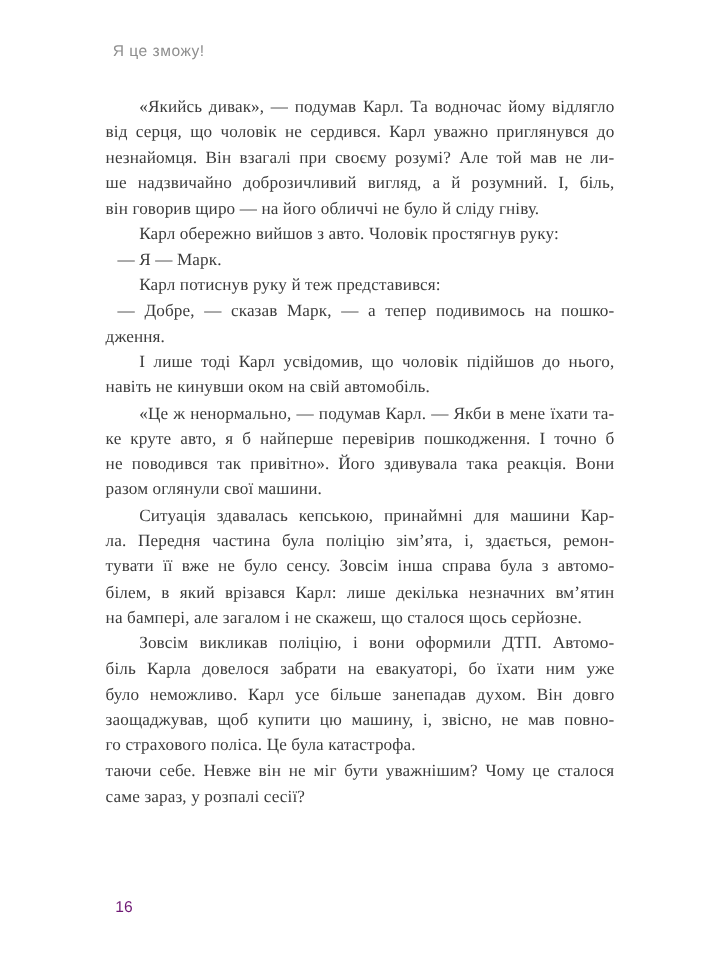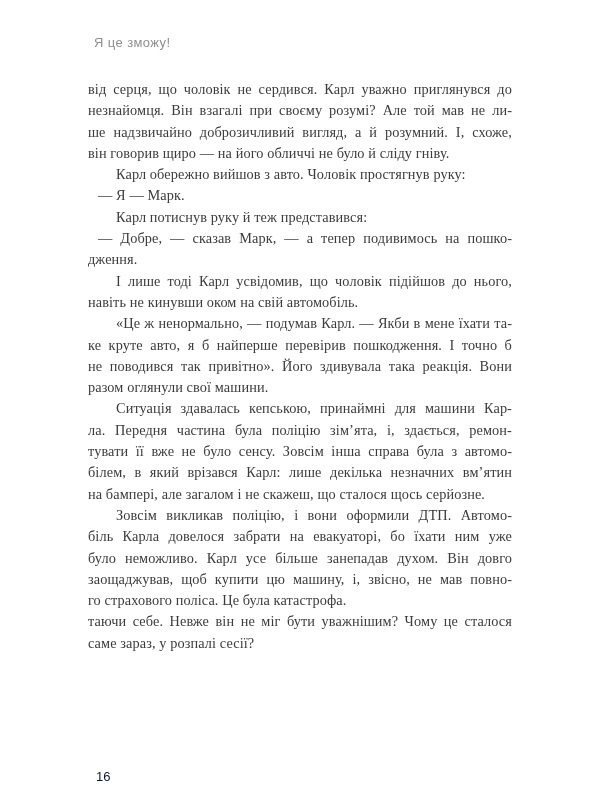--- a/index.html
+++ b/index.html
@@ -43,37 +43,38 @@
   }
   .ln.first {
     text-indent: 28px;
   }
   .ln.dash {
     text-indent: 10px;
   }
   .page-number {
     position: absolute;
     left: 96px;
-    top: 769px;
+    top: 748px;
     font-family: "Liberation Sans", sans-serif;
     font-size: 13px;
-    color: #0f172a;
+    color: #701a75;
   }
 </style>
 </head>
 <body>
 
 <div class="page">
 
   <div class="running-header">Я це зможу!</div>
 
   <div class="body-text">
+    <div class="ln first">«Якийсь дивак», — подумав Карл. Та водночас йому відлягло</div>
     <div class="ln">від серця, що чоловік не сердився. Карл уважно приглянувся до</div>
     <div class="ln">незнайомця. Він взагалі при своєму розумі? Але той мав не ли-</div>
-    <div class="ln">ше надзвичайно доброзичливий вигляд, а й розумний. І, схоже,</div>
+    <div class="ln">ше надзвичайно доброзичливий вигляд, а й розумний. І, біль,</div>
     <div class="ln last">він говорив щиро — на його обличчі не було й сліду гніву.</div>
 
     <div class="ln first last">Карл обережно вийшов з авто. Чоловік простягнув руку:</div>
 
     <div class="ln dash last">— Я — Марк.</div>
 
     <div class="ln first last">Карл потиснув руку й теж представився:</div>
 
 
     <div class="ln dash">— Добре, — сказав Марк, — а тепер подивимось на пошко-</div>

